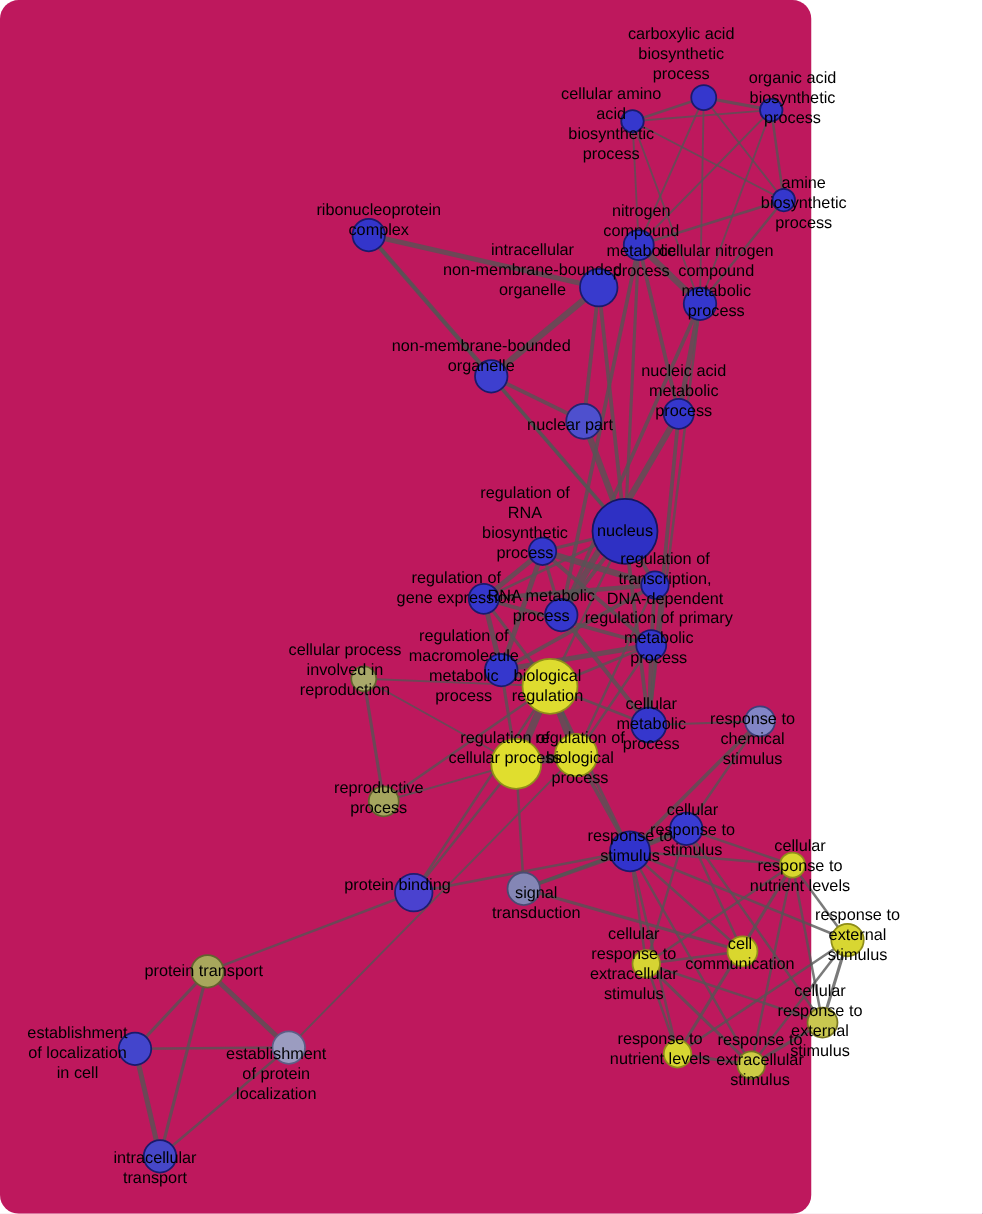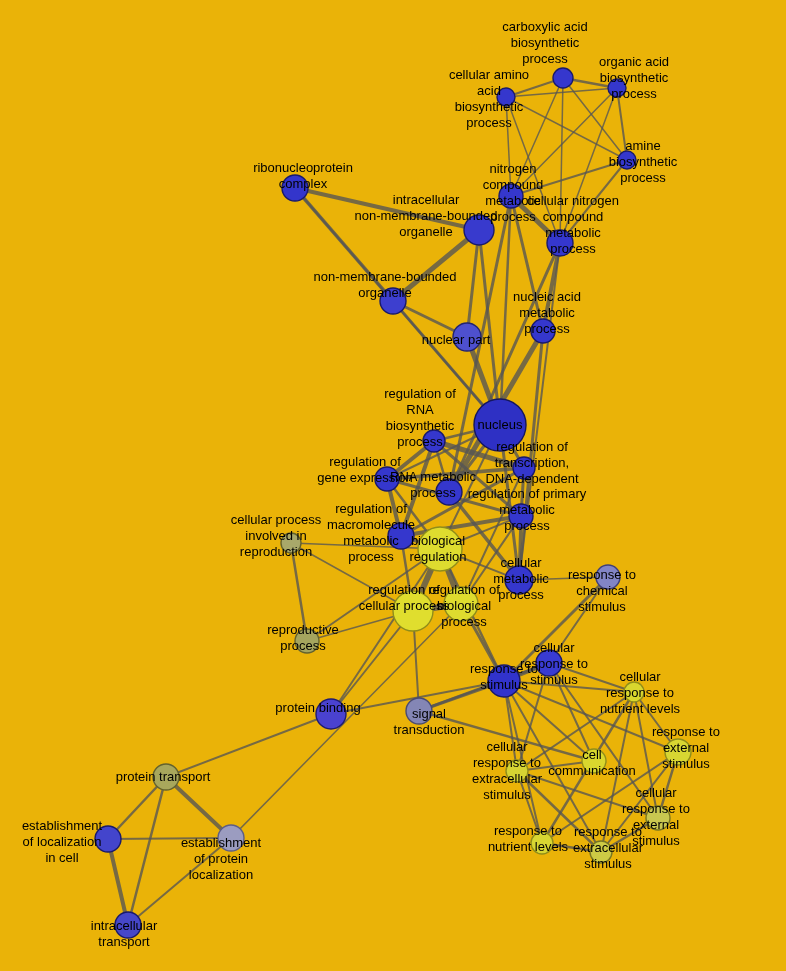--- a/index.html
+++ b/index.html
@@ -5,23 +5,24 @@
   html, body {
     margin: 0;
     padding: 0;
     background: #ffffff;
     width: 786px;
     height: 971px;
     overflow: hidden;
   }
   .canvas-wrap {
     position: relative;
-    width: 786px;
+    width: 649px;
     height: 971px;
-    background: #eab308;
+    background: #be185d;
+    border-radius: 15px;
   }
   svg { display: block; }
   .edge {
     stroke-linecap: round;
   }
   .node {
     cursor: pointer;
   }
   .node-label {
     font-family: "Liberation Sans", "DejaVu Sans", sans-serif;

